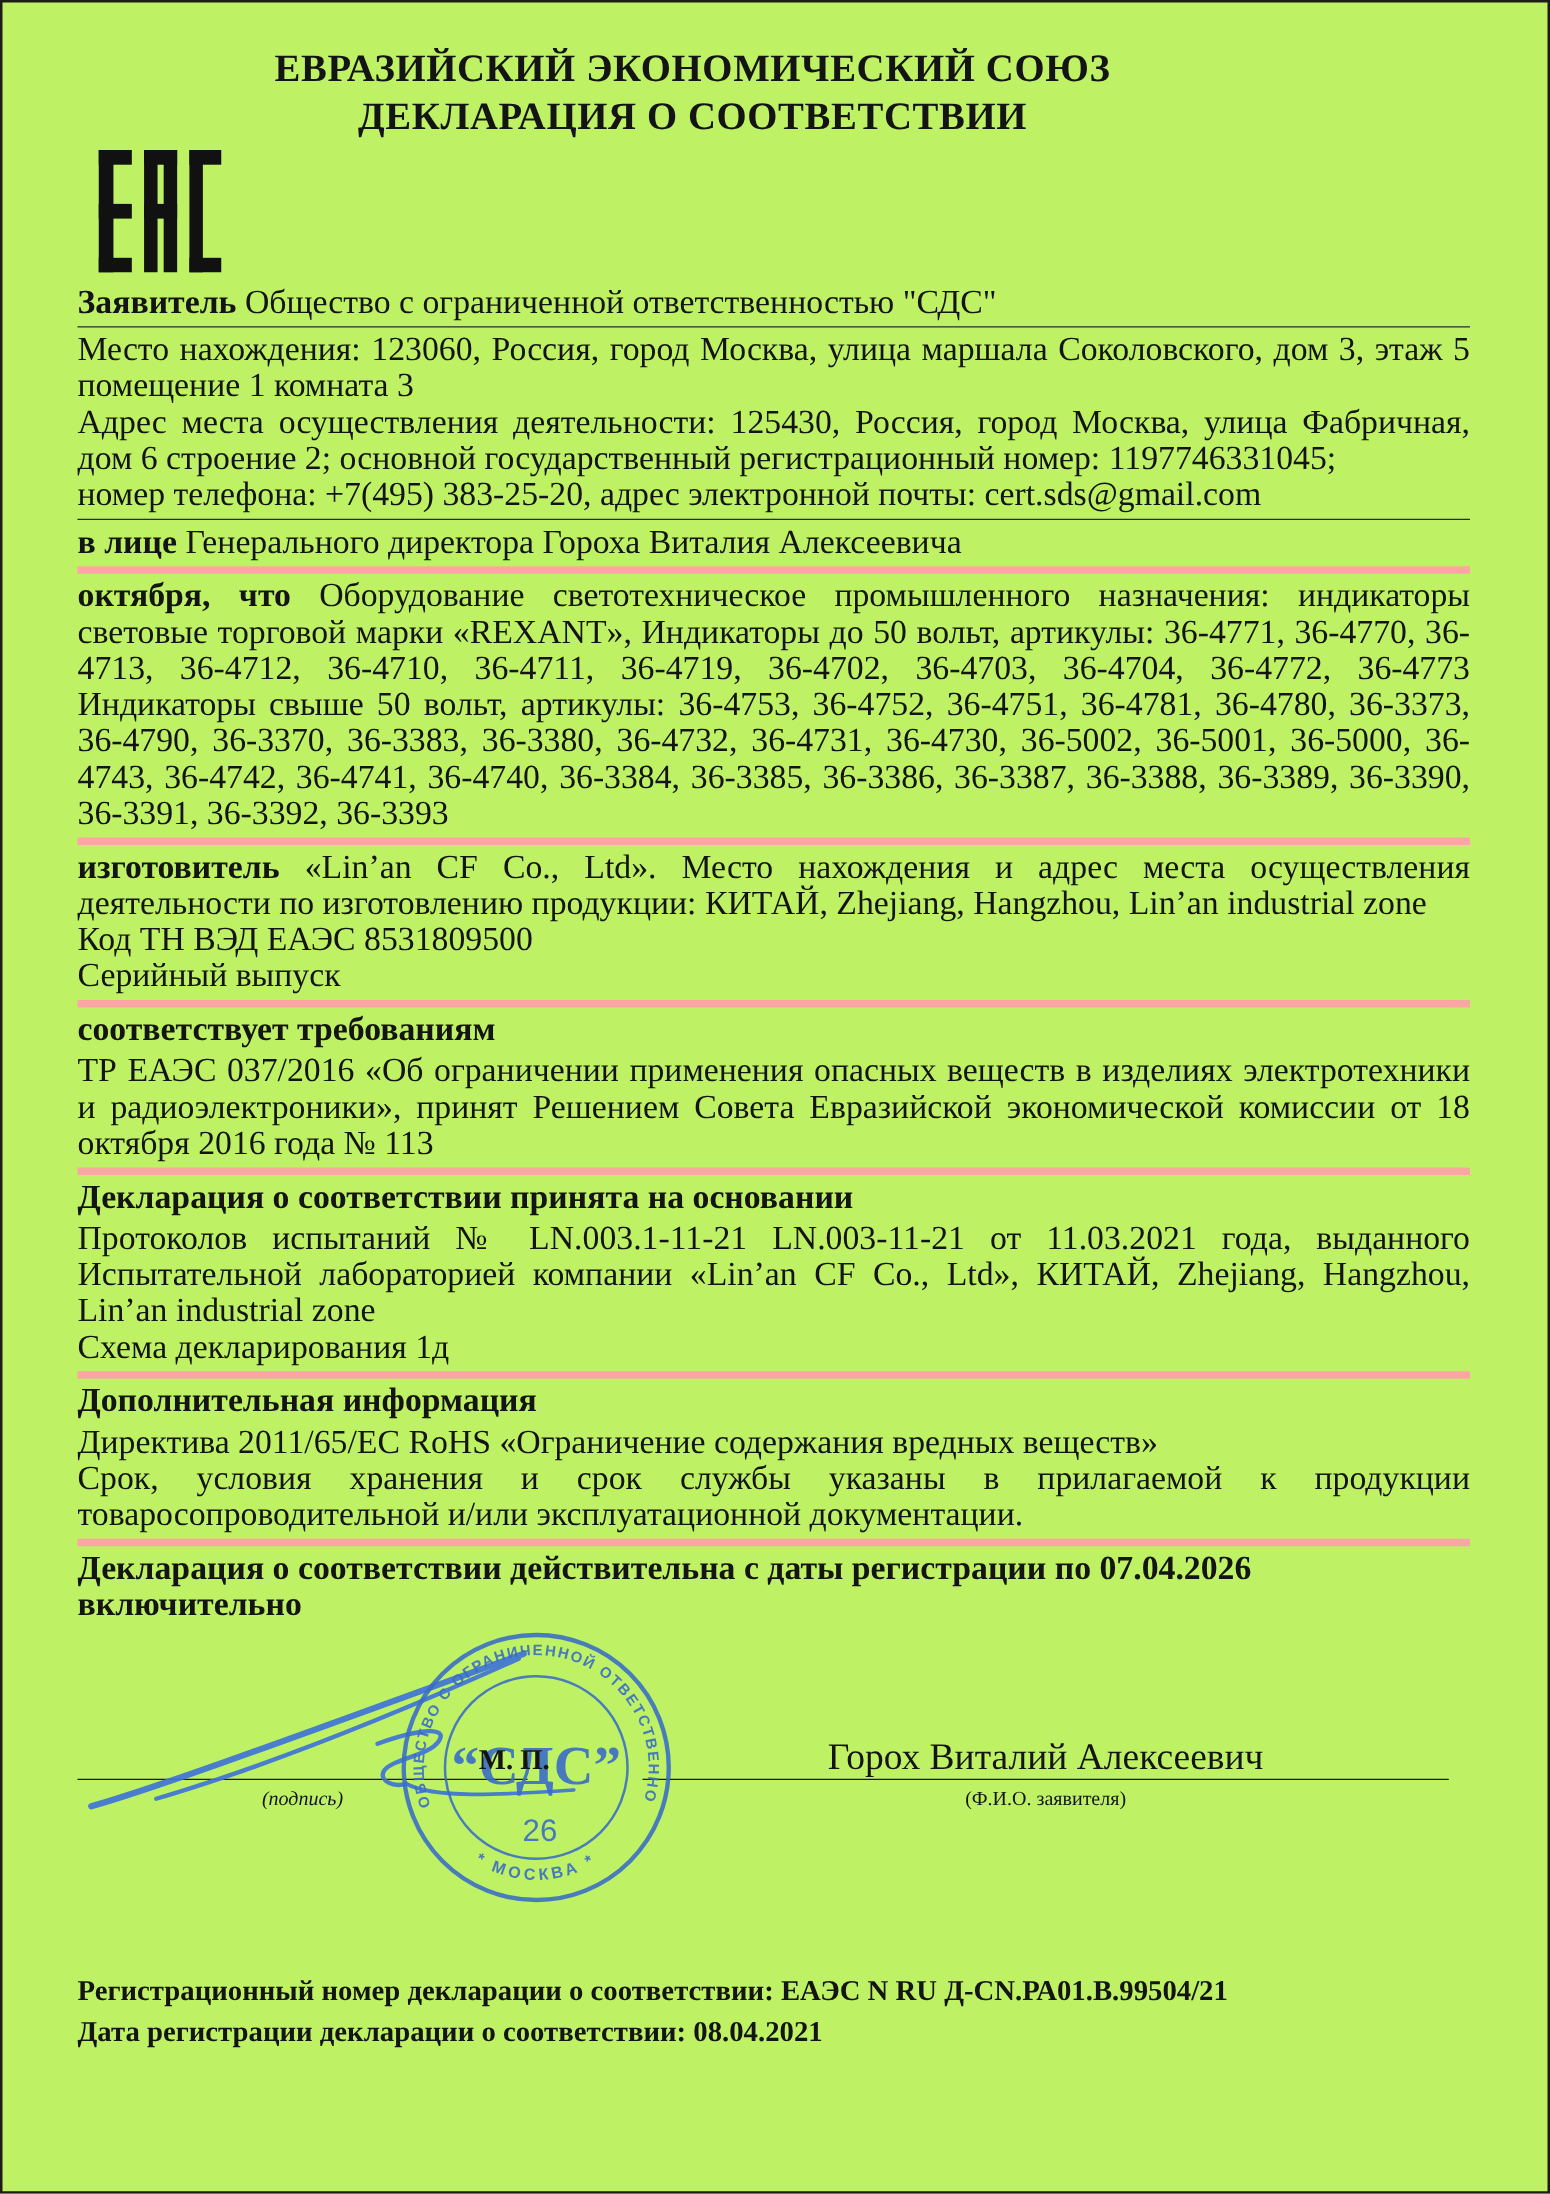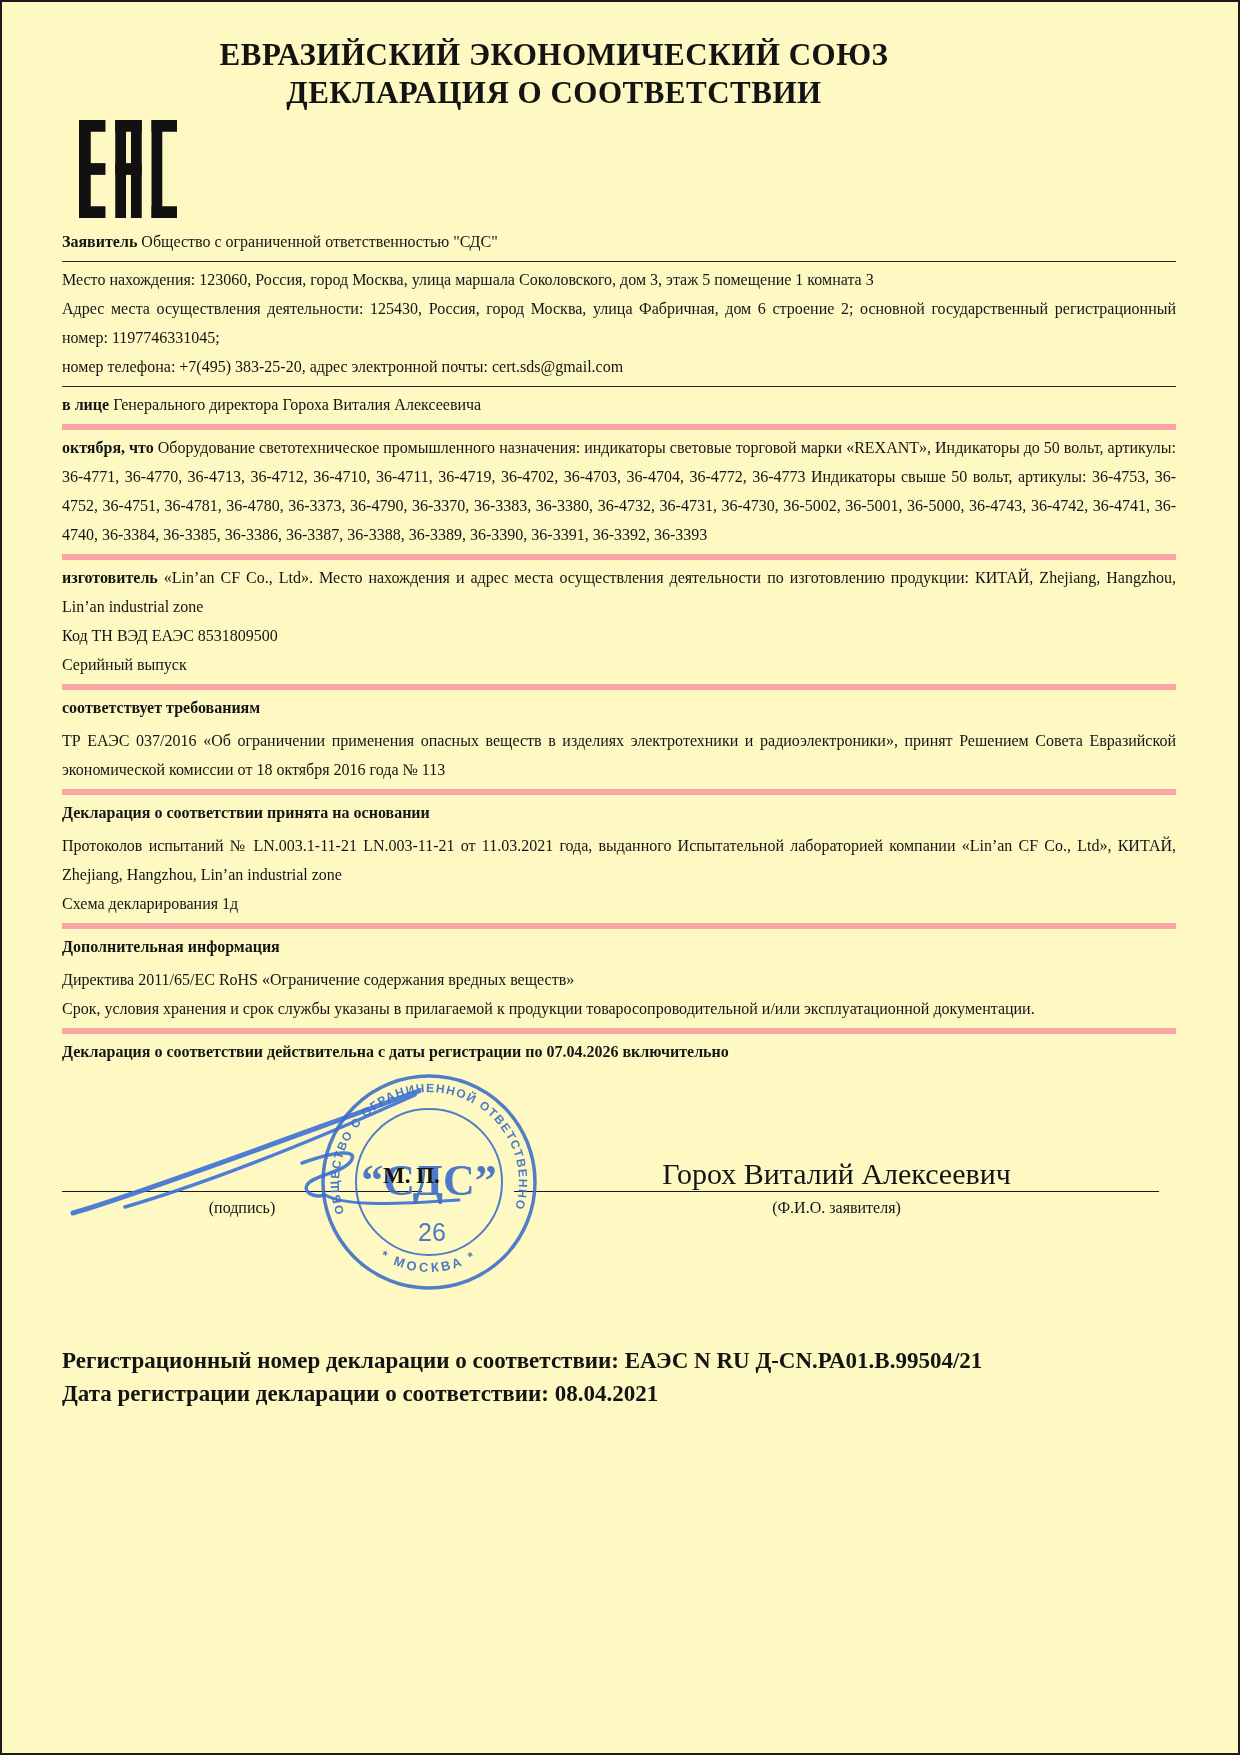--- a/index.html
+++ b/index.html
@@ -1,45 +1,45 @@
 <!DOCTYPE html>
 <html><head>
 <meta charset="utf-8">
 <style>
   html,body{margin:0;padding:0;background:#e9e9e9;}
   .page{
     position:relative;
     width:1240px;height:1755px;
     margin:0 auto;
-    background:#fef9c3;
+    background:#bef264;
     border:2px solid #1c1c1c;
     box-sizing:border-box;
     font-family:"Liberation Serif", serif;
     color:#141414;
     padding:34px 62px 0 60px;
     overflow:hidden;
   }
   .title{width:100%;text-align:center;padding-right:130px;box-sizing:border-box;
          font-weight:bold;font-size:31px;line-height:38px;letter-spacing:.5px;}
   .eac{margin:8px 0 0 16px;width:100px;height:98px;}
   section{padding:3px 0 5px 0;}
   .rule-b{border-bottom:6px solid #fca5a5;font-family:Liberation Serif, serif;}
   .rule-thin{border-bottom:1.5px solid #2a2a2a;}
-  p{margin:0;font-size:16px;line-height:29px;}
+  p{margin:0;font-size:27px;line-height:29px;}
   .b{font-weight:bold;}
   .just{text-align:justify;}
   .mt{margin-top:4px;}
   .sig-area{position:relative;height:225px;margin-top:8px;}
   .sig-svg{position:absolute;left:5px;top:-2px;z-index:1;}
   .stamp{position:absolute;left:252px;top:-12px;width:230px;height:230px;z-index:2;}
   .sig-line{position:absolute;top:112px;border-top:1.8px solid #1b1b1b;height:0;}
   .sig-line.left{left:0;width:360px;}
   .sig-line.right{left:452px;width:645px;}
   .cap{position:absolute;top:118px;font-size:16px;line-height:22px;text-align:center;}
-  .cap.left{left:60px;width:240px;}
+  .cap.left{left:60px;width:240px;font-style:italic;}
   .cap.right{left:452px;width:645px;}
   .sig-name{position:absolute;left:452px;top:80px;width:645px;text-align:center;
             font-size:30px;line-height:29px;z-index:3;}
   .mp{position:absolute;left:321px;top:84px;font-size:23px;font-weight:bold;z-index:3;}
   footer{margin-top:40px;}
   footer p{font-size:23px;line-height:33px;font-weight:bold;}
 </style>
 </head>
 <body>
 

